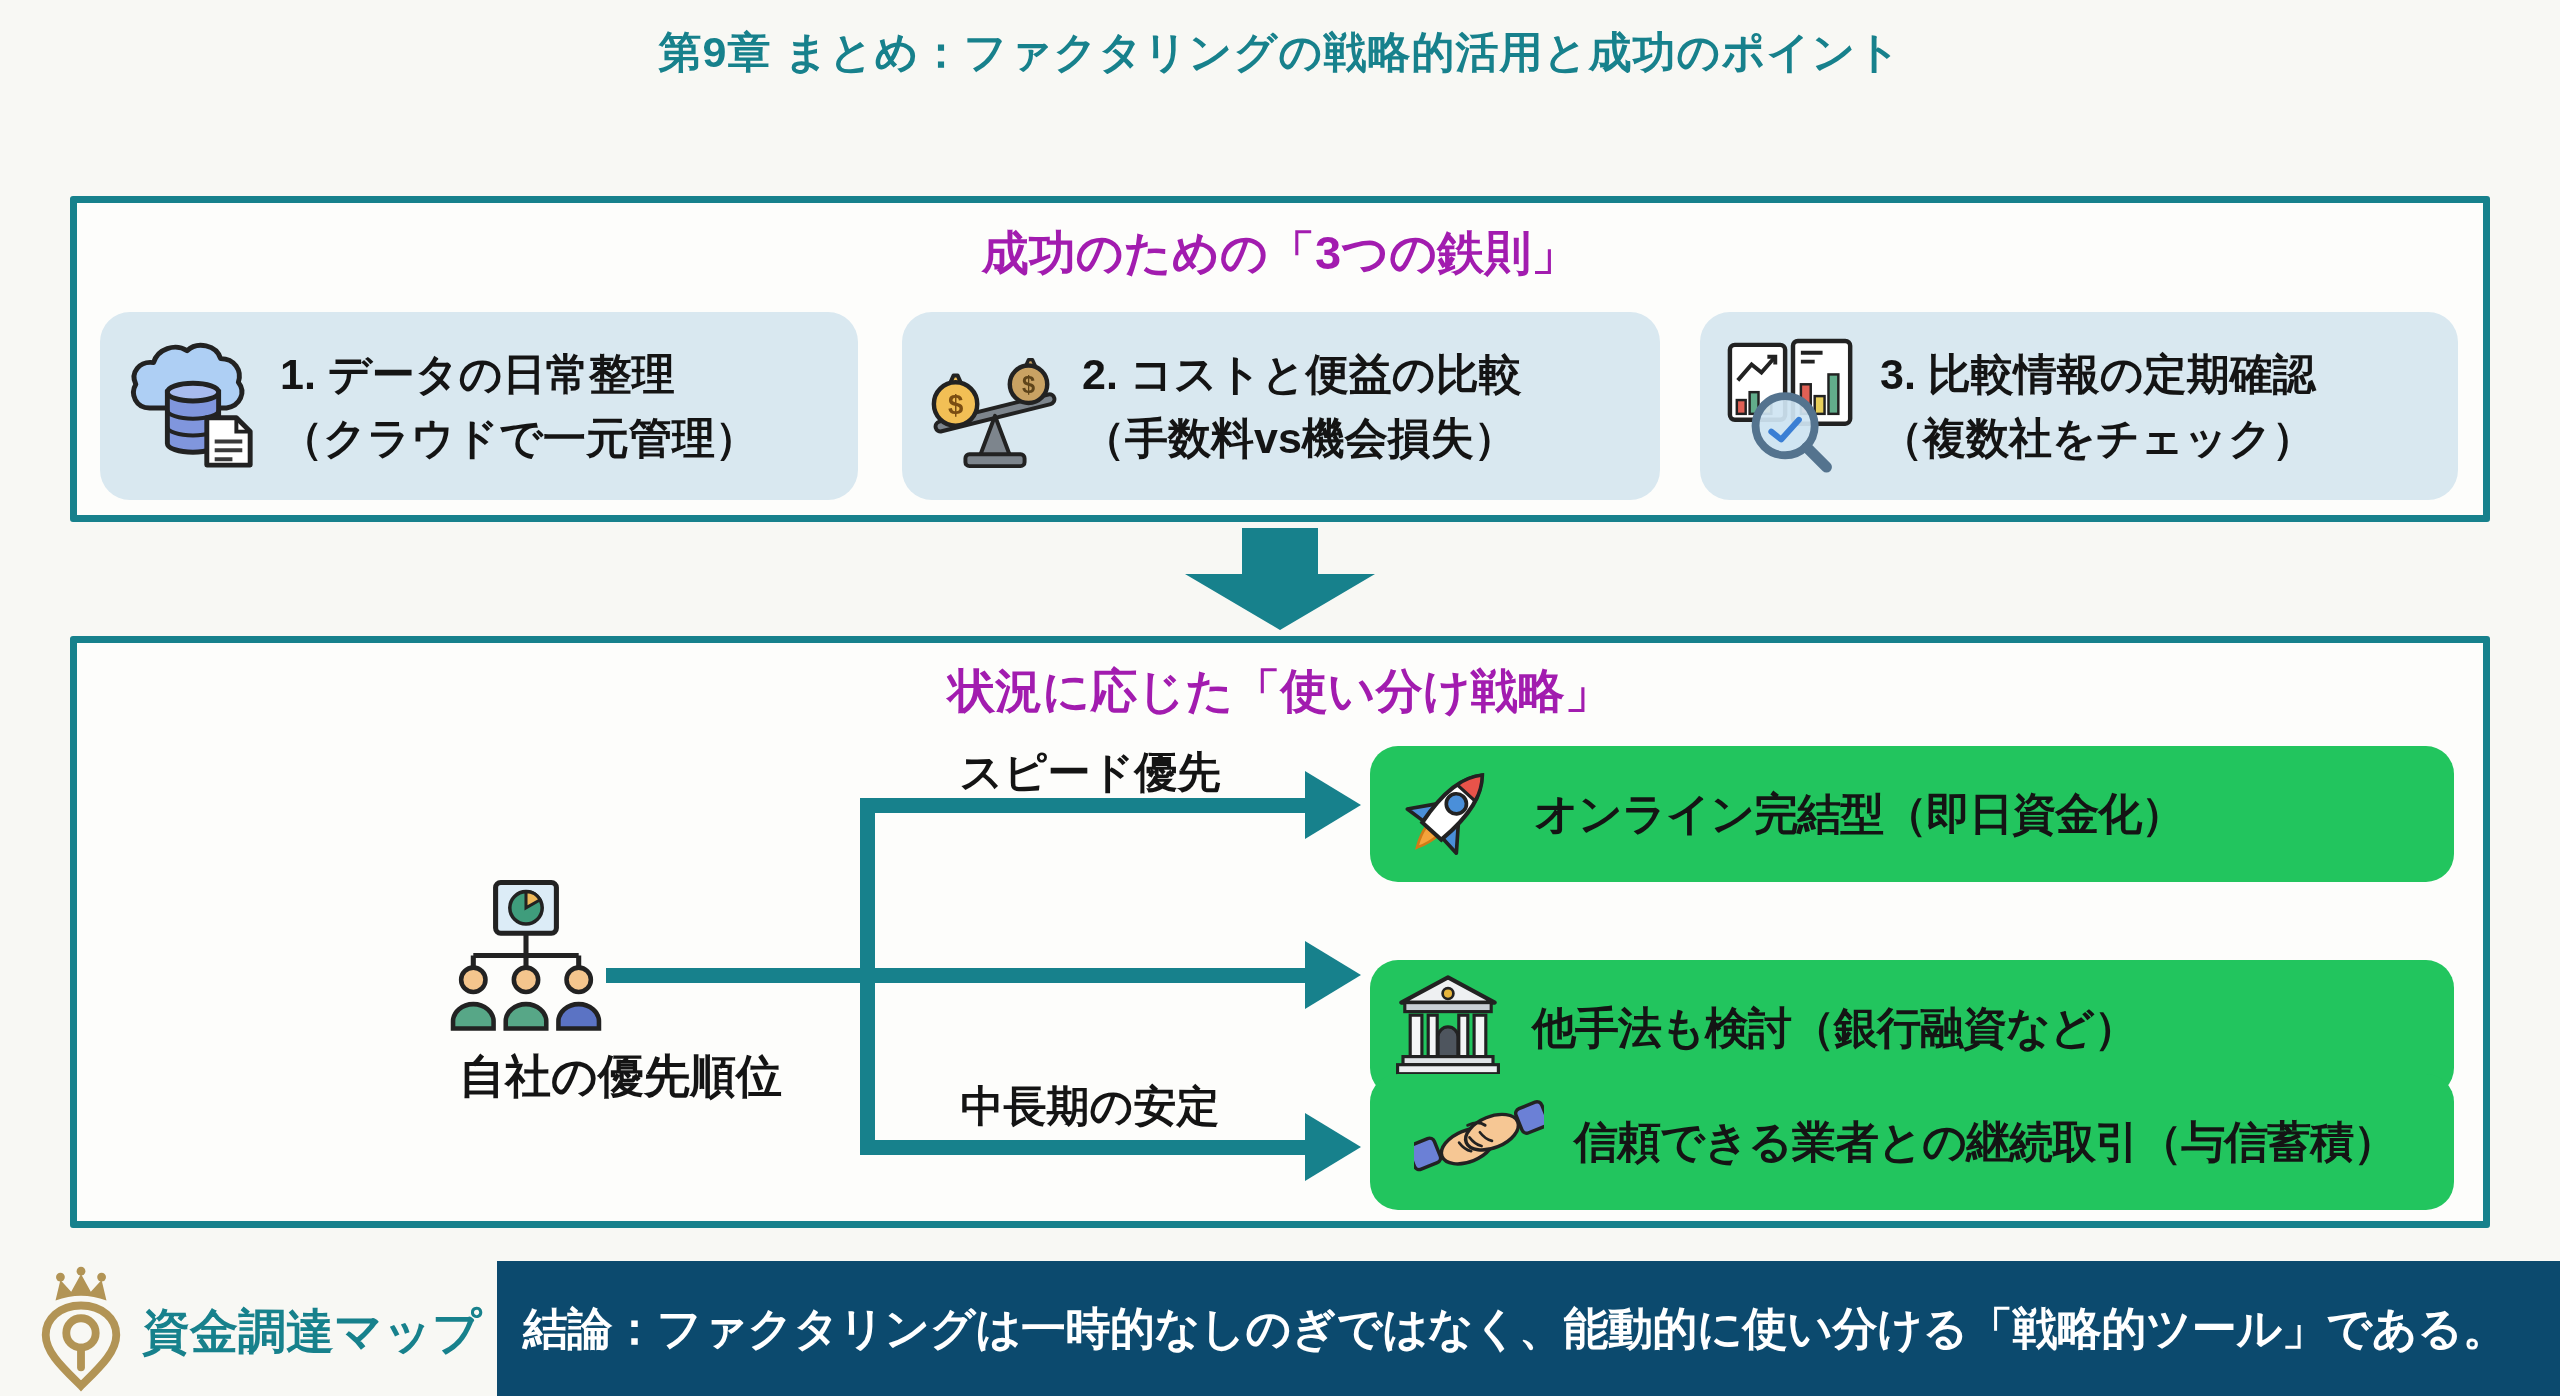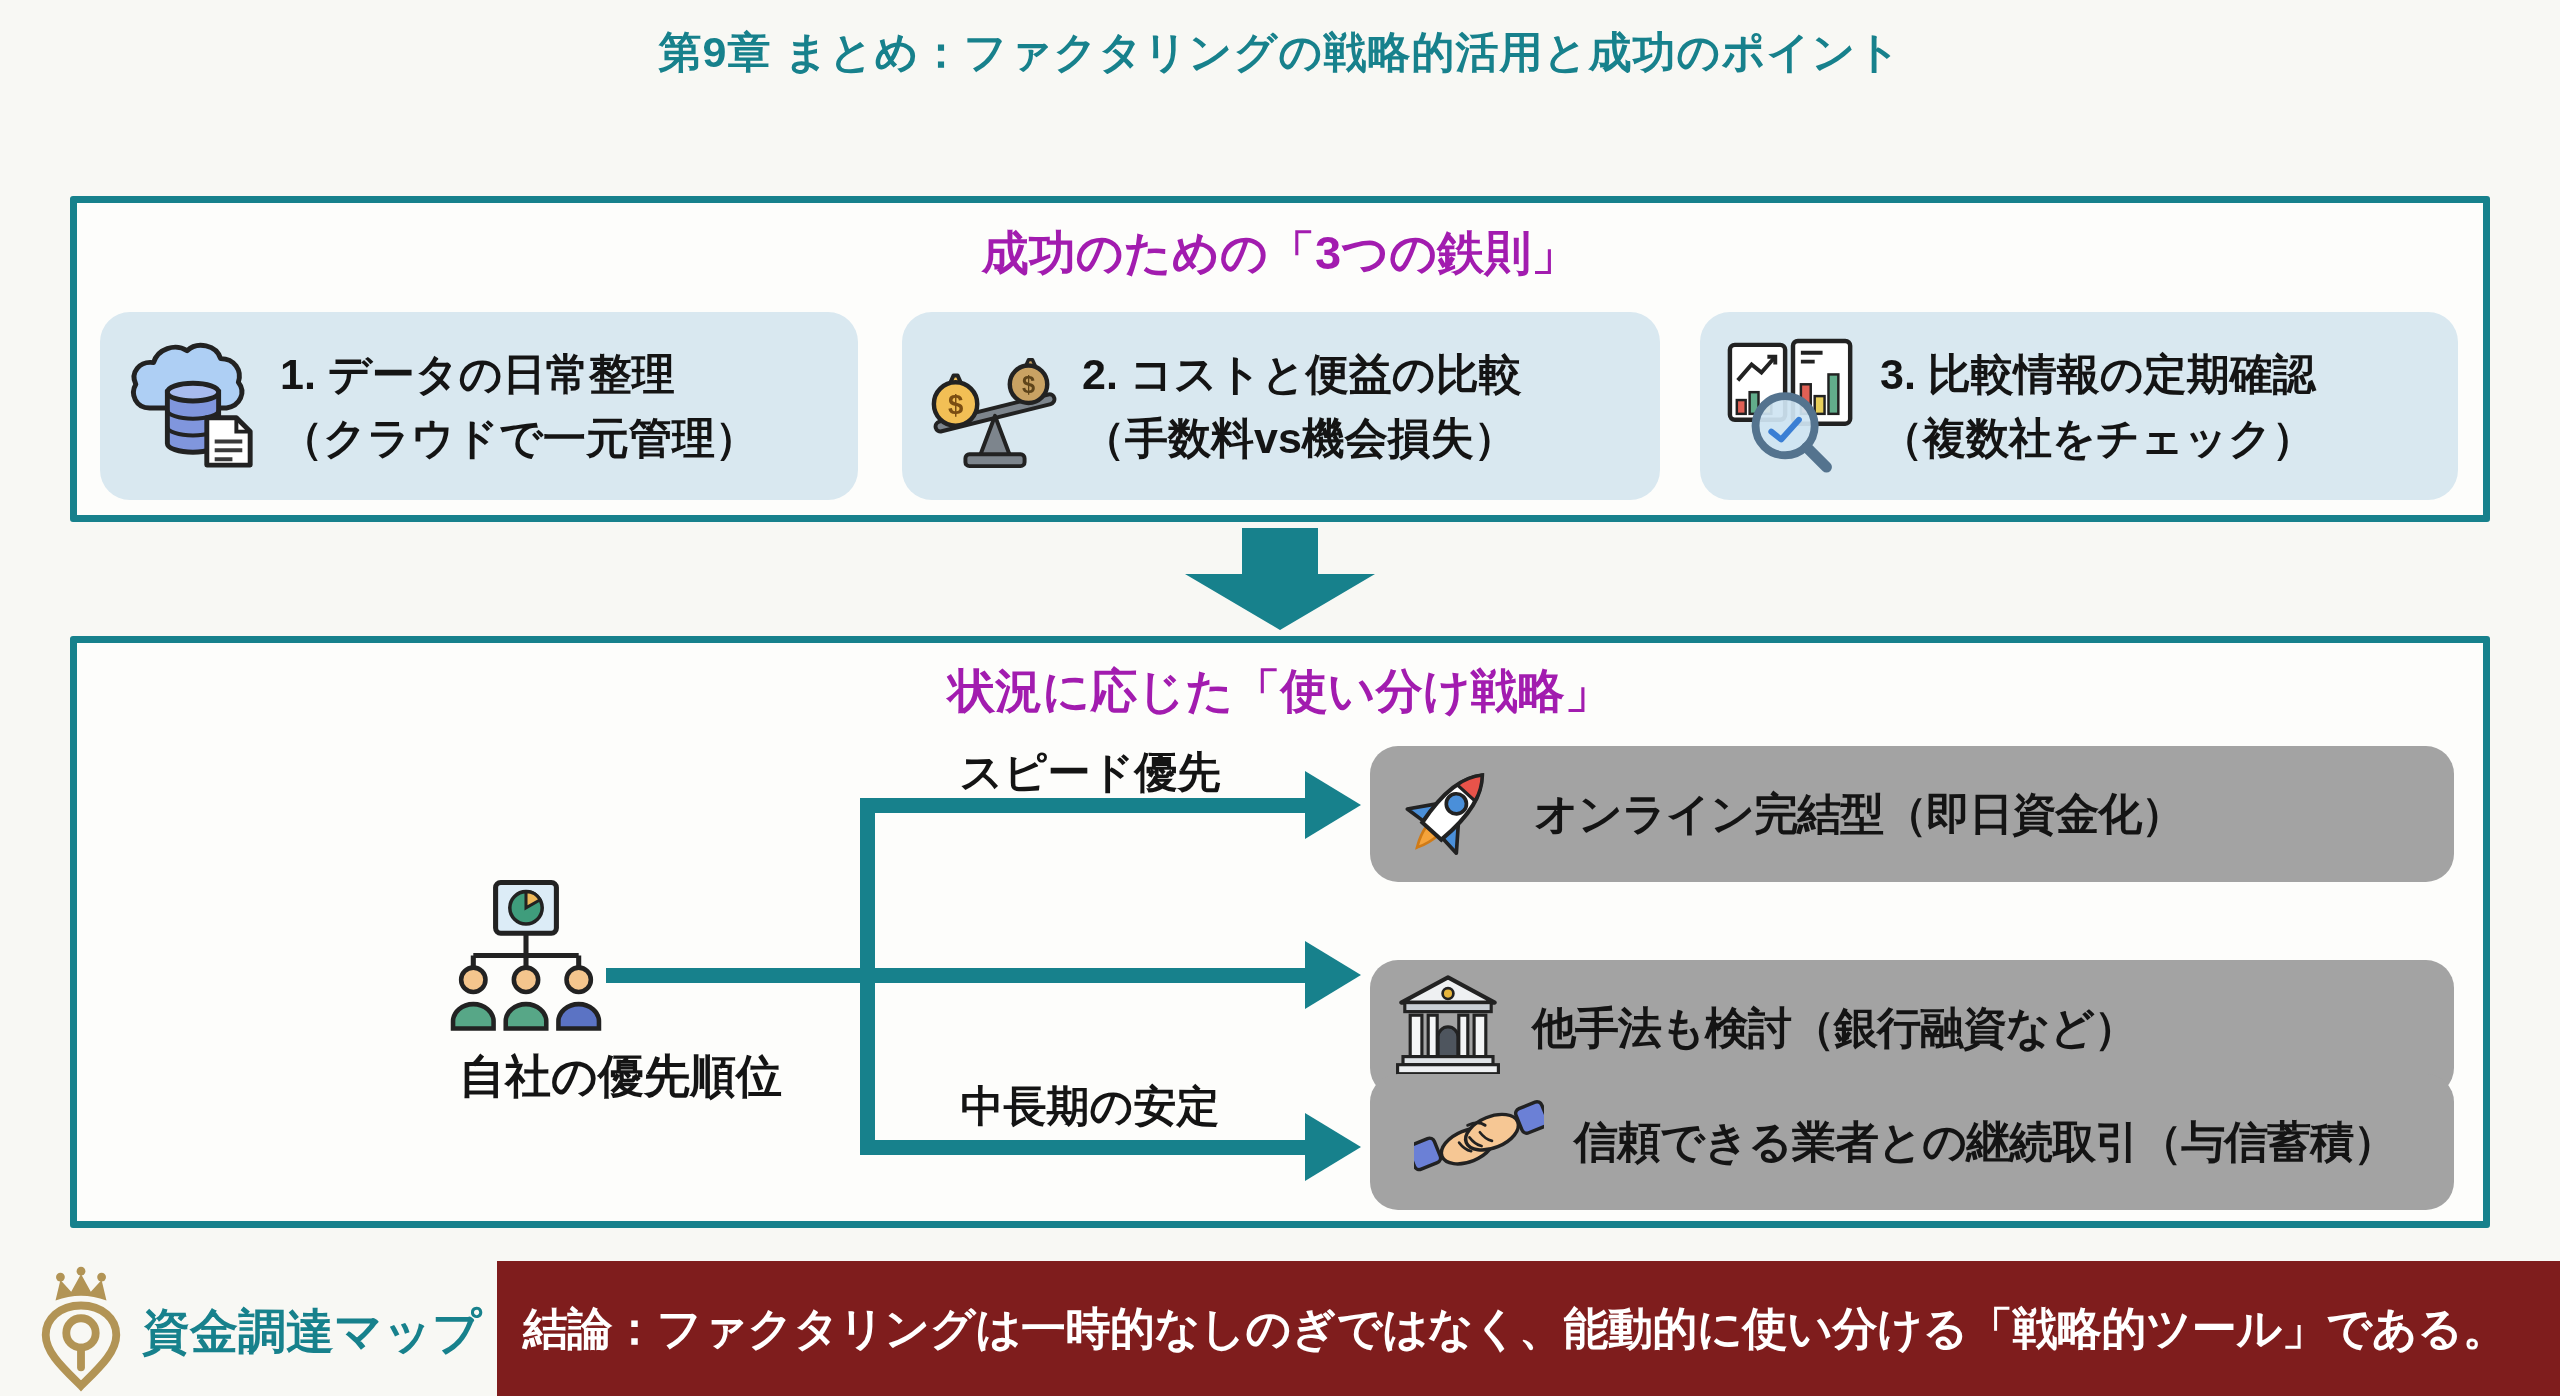--- a/index.html
+++ b/index.html
@@ -22,38 +22,38 @@
   .frame-heading{
     text-align:center;font-size:47px;font-weight:800;color:#a21caf;
   }
   .pitem{
     top:312px;width:758px;height:188px;background:#d9e8f0;border-radius:30px;
     display:flex;align-items:center;padding:0 24px;gap:18px;box-sizing:border-box;
   }
   .pitem .txt,.rbox .txt{font-weight:800;color:#141414;}
   .pitem .txt{font-size:43px;line-height:1.5;white-space:nowrap;}
   .rbox{
-    left:1370px;width:1084px;height:136px;background:#a3a3a3;border-radius:28px;
+    left:1370px;width:1084px;height:136px;background:#22c55e;border-radius:28px;
     display:flex;align-items:center;padding:0 24px;gap:30px;box-sizing:border-box;
   }
   .rbox .txt{font-size:44px;white-space:nowrap;letter-spacing:-1px;}
   .branch-label{
     left:875px;width:430px;text-align:center;font-size:43px;font-weight:800;color:#141414;
   }
   .tealline{background:#17818c;}
   .arrowhead{
     width:0;height:0;border-left:56px solid #17818c;
     border-top:34px solid transparent;border-bottom:34px solid transparent;
   }
   .source-label{
     left:262px;top:1046px;width:520px;text-align:right;
     font-size:46px;font-weight:800;color:#141414;
   }
   .bottombar{
-    left:497px;top:1261px;width:2063px;height:135px;background:#7f1d1d;
+    left:497px;top:1261px;width:2063px;height:135px;background:#0c4a6e;
     display:flex;align-items:center;padding-left:26px;box-sizing:border-box;
   }
   .conclusion{font-size:45px;font-weight:800;color:#ffffff;white-space:nowrap;letter-spacing:-0.5px;}
   .brand-text{
     left:142px;top:1300px;font-size:48px;font-weight:700;color:#17818c;white-space:nowrap;
   }
 </style>
 </head>
 <body>
 

